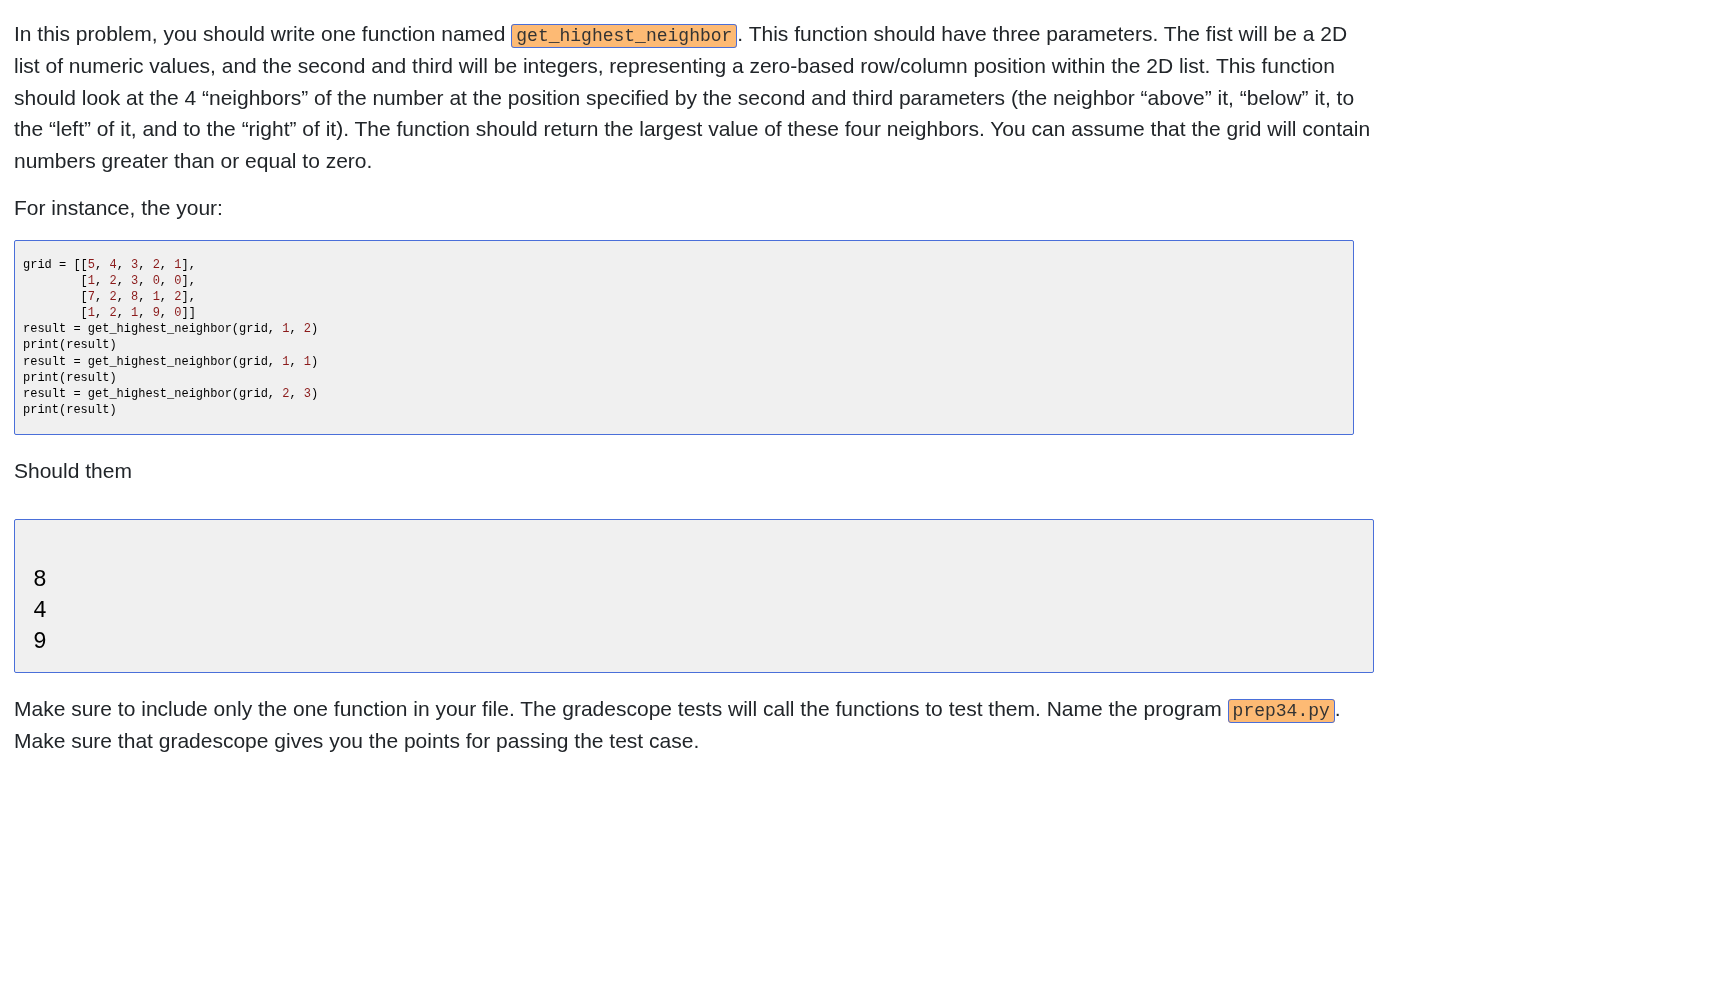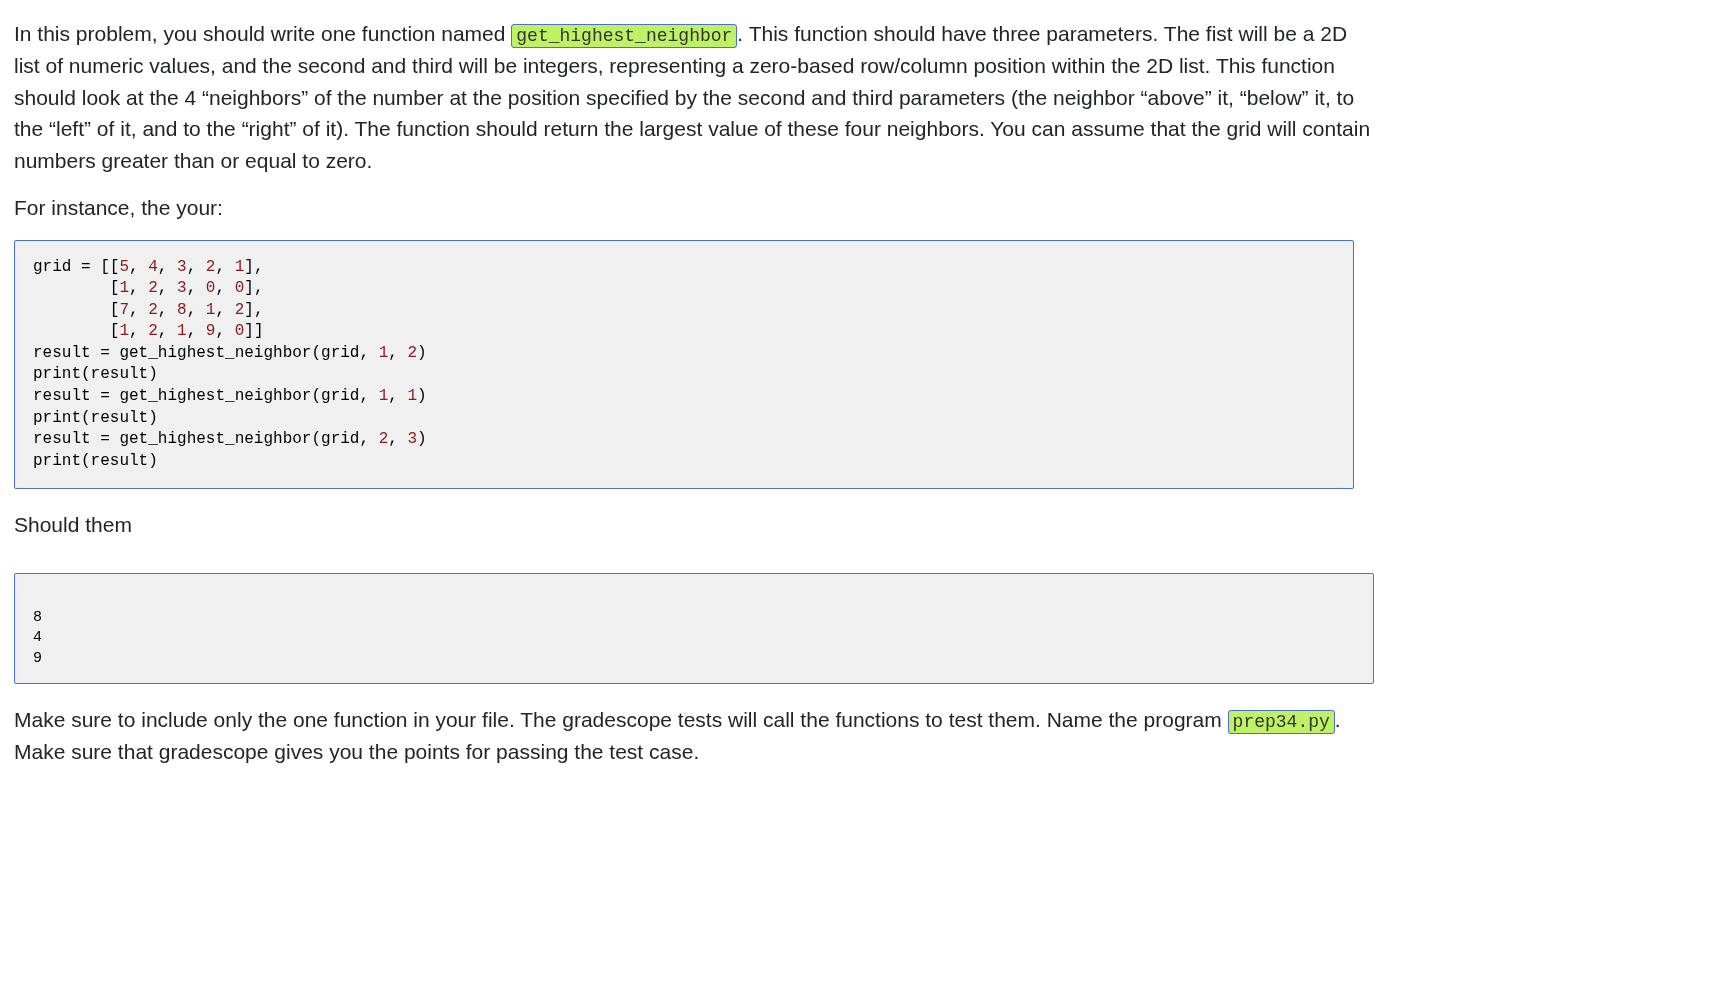--- a/index.html
+++ b/index.html
@@ -17,46 +17,46 @@
   }
   .para {
     margin-bottom: 16px;
   }
   .inline-code {
     font-family: Menlo, Monaco, Consolas, "Courier New", monospace;
     font-size: 18px;
     border: 1px solid #4a6fd9;
     border-radius: 3px;
     padding: 1px 4px;
-    background: #bef264;
+    background: #fdba74;
     color: #333;
   }
   .codeblock {
     border: 1px solid #4a6fd9;
     border-radius: 2px;
     background: #f0f0f0;
-    padding: 16px 18px;
+    padding: 16px 8px;
     font-family: Menlo, Monaco, Consolas, "Courier New", monospace;
-    font-size: 16px;
+    font-size: 12px;
     line-height: 1.35;
     white-space: pre;
     color: #000;
     margin-bottom: 20px;
     width: 1340px;
   }
   .num {
     color: #8b1a1a;
   }
   .outblock {
     border: 1px solid #4a6fd9;
     border-radius: 2px;
     background: #f0f0f0;
     padding: 14px 18px;
     font-family: Menlo, Monaco, Consolas, "Courier New", monospace;
-    font-size: 15px;
+    font-size: 23px;
     line-height: 1.35;
     white-space: pre;
     color: #000;
     margin-bottom: 20px;
     width: 1360px;
     margin-top: 32px;
   }
   .text-block {
     width: 1360px;
   }

